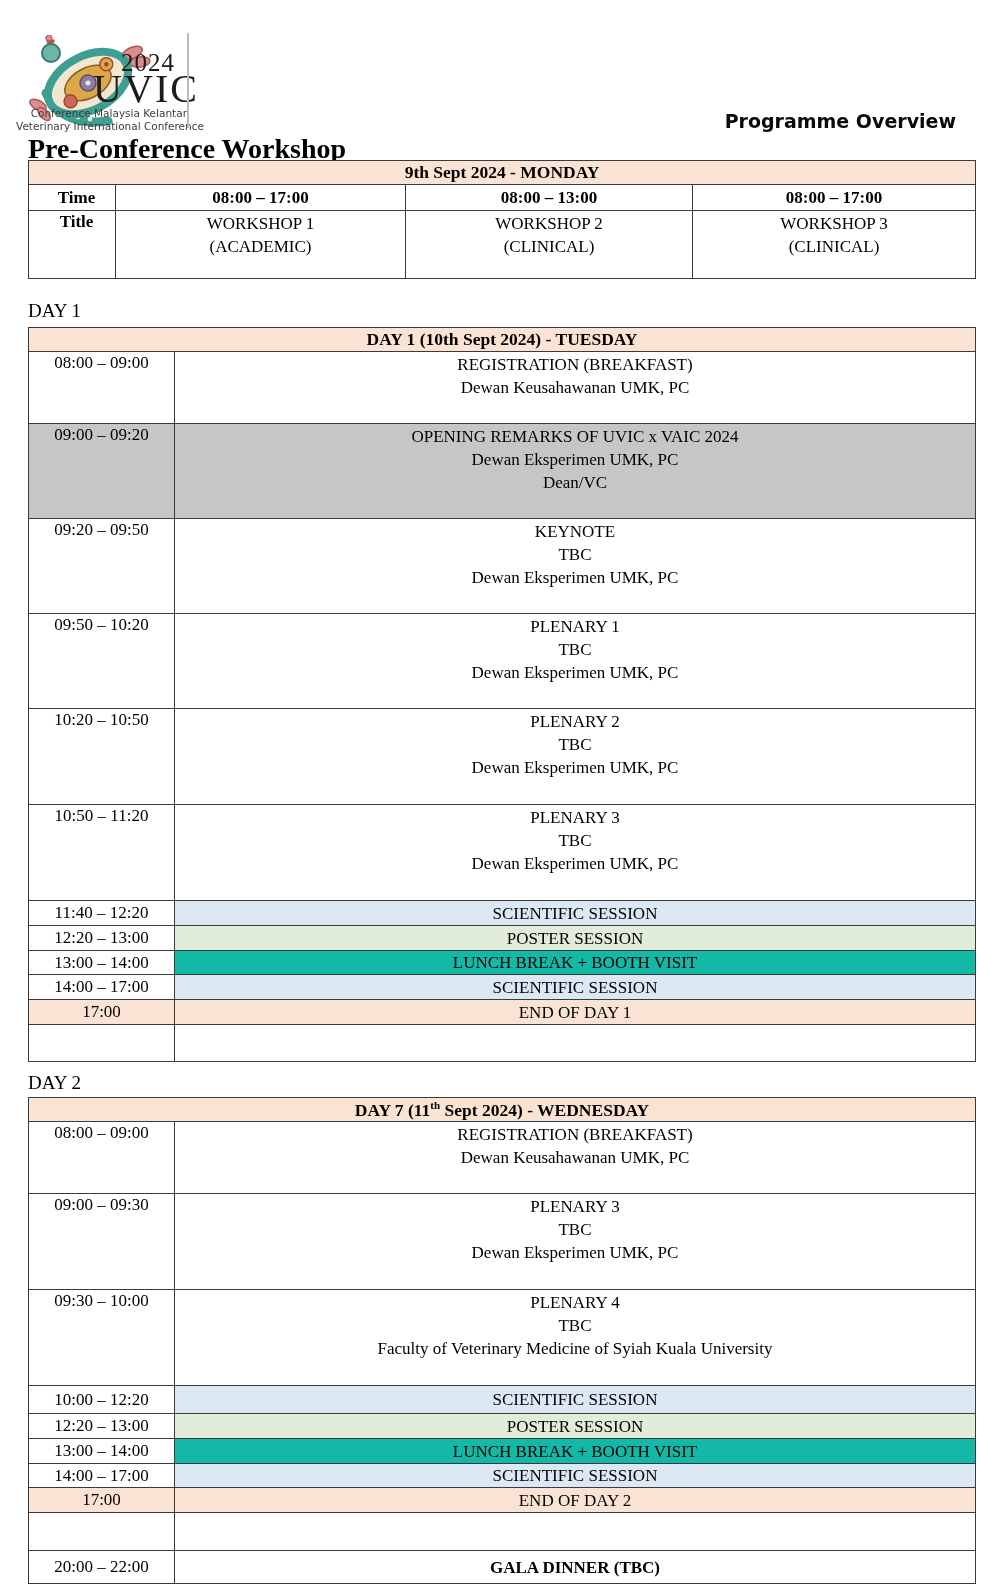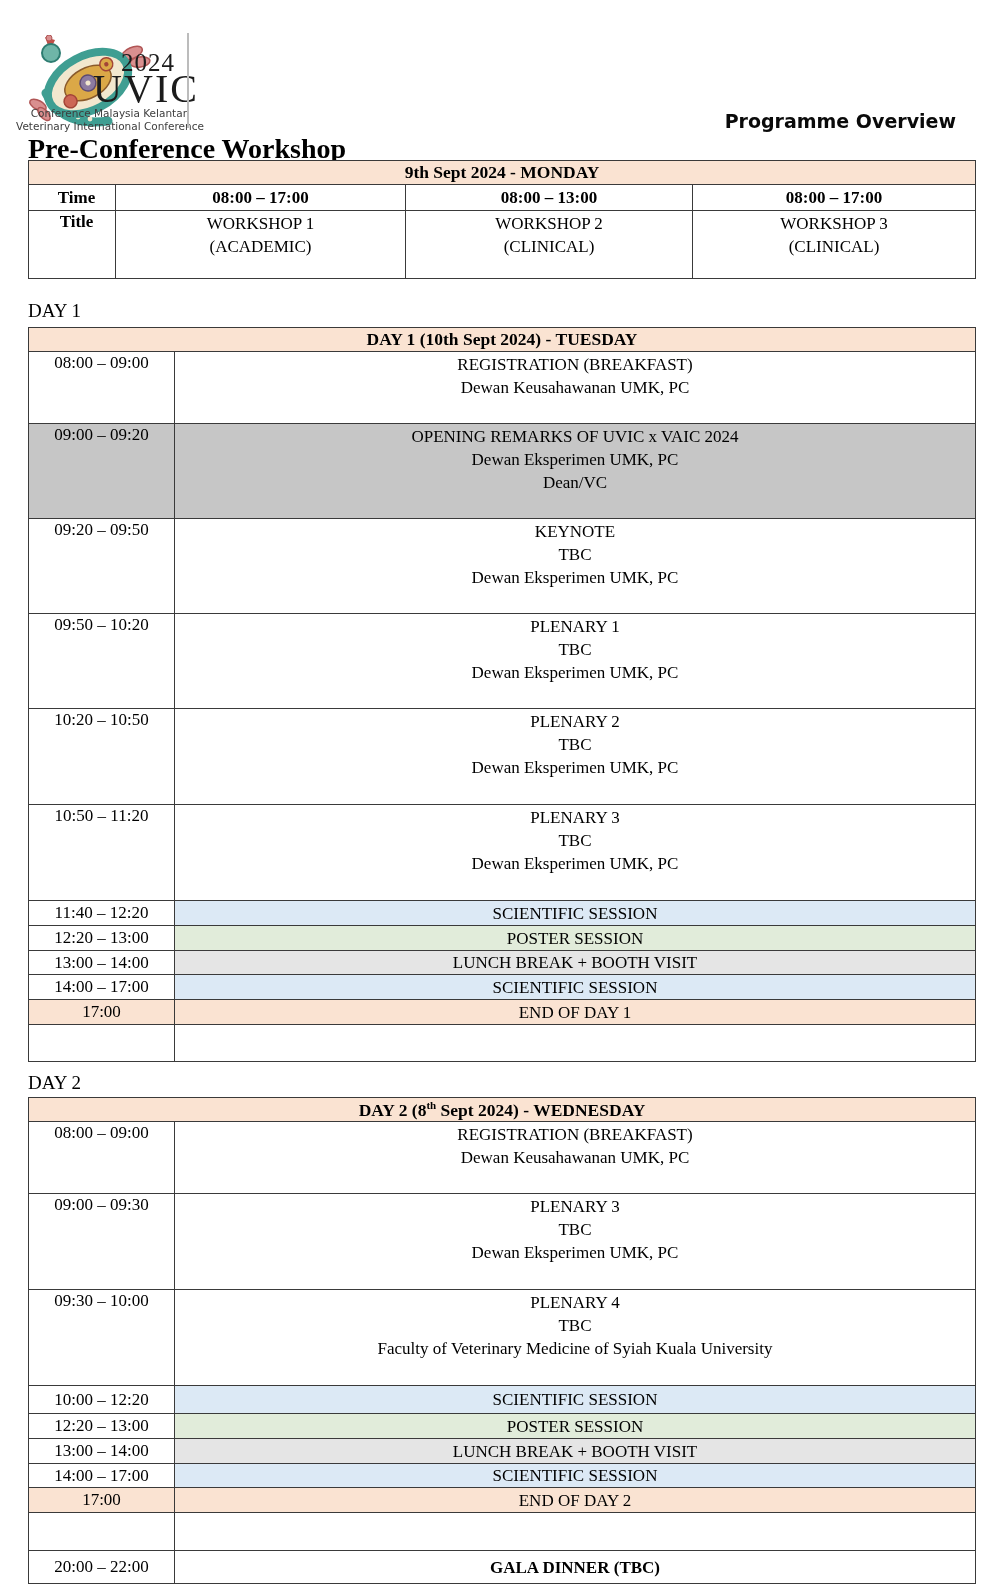--- a/index.html
+++ b/index.html
@@ -66,21 +66,21 @@
 
   
   .time-cell { text-align:center; }
   .content-cell { text-align:center; line-height:23px; }
   tr.va-top td { vertical-align:top; padding-top:1px; }
   tr.va-mid td { vertical-align:middle; }
   .bg-white { background:#ffffff; }
   .bg-gray { background:#c6c6c6; }
   .bg-blue { background:#dce9f5; }
   .bg-green { background:#e1ecda; }
-  .bg-lightgray { background:#e5e5e5; }
+  .bg-lightgray { background:#14b8a6; }
   .bg-peach { background:#fae3d2; }
   .bold-cell { font-weight:bold; }
 </style>
 </head>
 <body>
 
 <div class="page">
 
   <div class="logo-wrap">
     <svg class="logo-art" width="150" height="95" viewBox="0 0 150 95">
@@ -256,21 +256,21 @@
 
   <div class="day-label" id="day2-label">DAY 2</div>
 
   <table class="sched" id="table3">
     <colgroup>
         <col style="width:146px">
         <col style="width:801px">
       </colgroup>
     <tbody>
         <tr>
-      <th class="banner" colspan="2"><span>DAY 2 (8</span><sup>th</sup><span> Sept 2024) - WEDNESDAY</span></th>
+      <th class="banner" colspan="2"><span>DAY 7 (11</span><sup>th</sup><span> Sept 2024) - WEDNESDAY</span></th>
     </tr>
     </tbody>
       <tbody id="day2-body">
         <tr class="va-top" style="height: 72px;">
           <td class="time-cell bg-white">08:00 – 09:00</td>
           <td class="content-cell bg-white">
             <div>REGISTRATION (BREAKFAST)</div>
             <div>Dewan Keusahawanan UMK, PC</div>
           </td>
         </tr>

